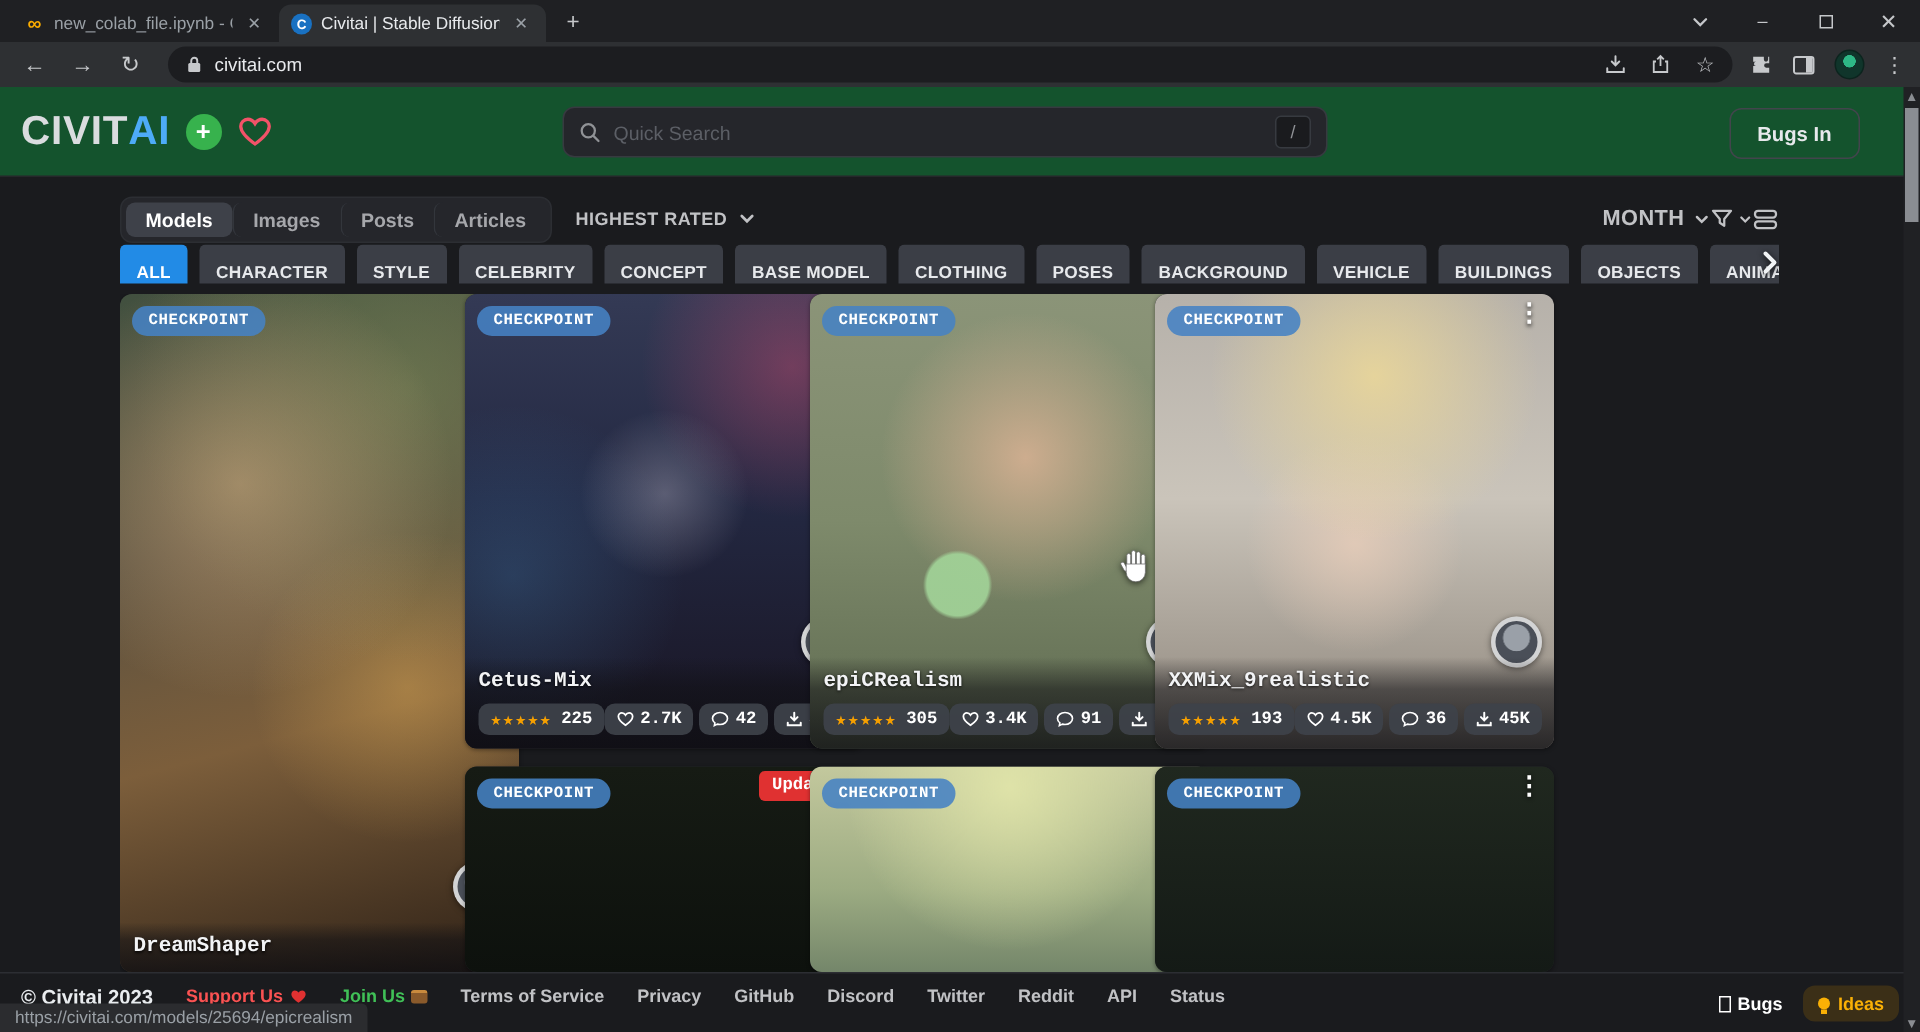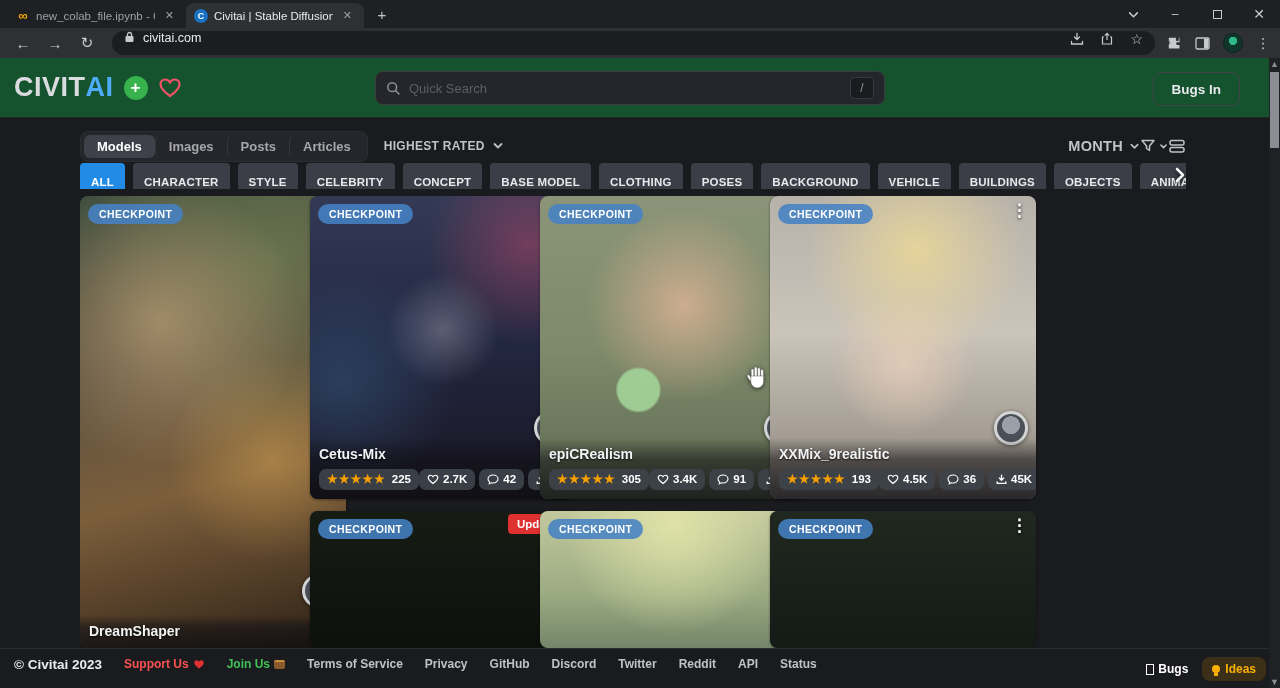--- a/index.html
+++ b/index.html
@@ -17,21 +17,21 @@
   .fav-colab { color:#F9AB00; font-size:13px; font-weight:800; }
   .fav-civitai { background:#1971C2; color:#fff; font-size:9px; }
   .newtab-btn { width:24px; height:24px; margin:0 0 2px 6px; color:#C5C7CA; font-size:15px; display:flex; align-items:center; justify-content:center; border-radius:50%; }
   .win-controls { margin-left:auto; display:flex; align-self:flex-start; height:100%; align-items:center; }
   .win-btn { width:42px; height:28px; display:flex; align-items:center; justify-content:center; color:#C5C7CA; font-size:12px; }
   .restore-glyph { width:9px; height:9px; border:1px solid #C5C7CA; position:relative; background:#1F2023; }
   .restore-glyph:before { content:""; position:absolute; top:-3px; left:3px; width:9px; height:9px; border:1px solid #C5C7CA; z-index:-1; }
 
   .toolbar { position:absolute; top:28px; left:0; right:0; height:30px; background:#2E3033; display:flex; align-items:center; padding:0 10px; gap:6px; }
   .navbtn { width:26px; height:26px; display:flex; align-items:center; justify-content:center; color:#C7C9CC; font-size:15px; border-radius:50%; }
-  .urlbar { flex:1; height:24px; margin:0 6px; background:#1C1D20; border-radius:12px; display:flex; align-items:flex-start; padding:0 12px; gap:8px; }
+  .urlbar { flex:1; height:24px; margin:0 6px; background:#1C1D20; border-radius:12px; display:flex; align-items:center; padding:0 12px; gap:8px; }
   .urlbar .url { color:#E8EAED; font-size:12.5px; flex:1; }
   .urlbar .u-icons { display:flex; gap:16px; align-items:center; color:#C7C9CC; }
   .tool-right { display:flex; gap:13px; align-items:center; color:#C7C9CC; }
   .profile-avatar { width:20px; height:20px; border-radius:50%; background:radial-gradient(circle at 50% 38%, #2EB886 0 28%, #10352B 30%); border:1px solid #0c241e; }
 
   
   .civ-header { position:absolute; top:58px; left:0; right:0; height:60px; background:#14532d; border-bottom:1px solid #26272B; display:flex; align-items:center; padding:0 14px; }
   .logo { font-size:27px; font-weight:800; letter-spacing:0.5px; display:flex; }
   .logo .lp { color:#DADCDF; }
   .logo .la { color:#4DABF7; }
@@ -54,21 +54,21 @@
   .period-dd { display:flex; align-items:center; gap:6px; font-size:14.5px; font-weight:700; letter-spacing:0.3px; }
   .icon-btn { display:flex; align-items:center; gap:3px; color:#C1C2C5; }
 
   .chips-row { position:absolute; top:163px; left:80px; right:94px; height:26px; display:flex; gap:8px; overflow:hidden; white-space:nowrap; }
   .chip { flex:0 0 auto; height:37px; padding:0 11px; border-radius:4px; background:#3B3E46; color:#E7E9EC; font-size:11.5px; font-weight:700; letter-spacing:0.2px; display:flex; align-items:center; }
   .chip.active { background:#228BE6; color:#fff; }
   .chips-arrow { position:absolute; right:-4px; top:2px; color:#F1F3F5; filter:drop-shadow(0 1px 2px rgba(0,0,0,.8)); }
 
   
   .grid { position:absolute; top:196px; left:80px; right:94px; bottom:40px; display:flex; gap:14px; overflow:hidden; }
-  .col { width:216px; display:flex; flex-direction:column; gap:12px; }
+  .col { width:216px; display:flex; flex-direction:column; gap:12px;font-family:Liberation Mono, monospace; }
   .card { position:relative; width:266px; border-radius:8px; overflow:hidden; background:#25262B; box-shadow:0 1px 3px rgba(0,0,0,.4); }
   .card .img { position:absolute; inset:0; }
   .img1 { background:
       radial-gradient(circle at 30% 28%, rgba(216,178,132,.55), transparent 38%),
       radial-gradient(circle at 72% 14%, rgba(128,146,92,.5), transparent 42%),
       radial-gradient(circle at 72% 58%, rgba(232,178,86,.4), transparent 32%),
       linear-gradient(165deg, #41503f 0%, #5c5240 35%, #7c5e3b 62%, #2d2016 100%); }
   .img2 { background:
       radial-gradient(circle at 50% 44%, rgba(235,230,242,.28), transparent 26%),
       radial-gradient(circle at 82% 16%, rgba(240,80,120,.35), transparent 30%),
@@ -470,20 +470,23 @@
           <span class="bug-box"></span>
           <span>Bugs</span>
         </span>
       <span class="ideas-btn">
           <span class="bulb"></span>
           <span>Ideas</span>
         </span>
     </span>
   </div>
 
+  <div class="status-bubble">
+    <span>https://civitai.com/models/25694/epicrealism</span>
+  </div>
 
   <div class="scrollbar">
     <span class="sb-arrow">▲</span>
     <span class="sb-thumb"></span>
     <span class="sb-arrow bottom">▼</span>
   </div>
 
 </div>
 
 </body></html>

